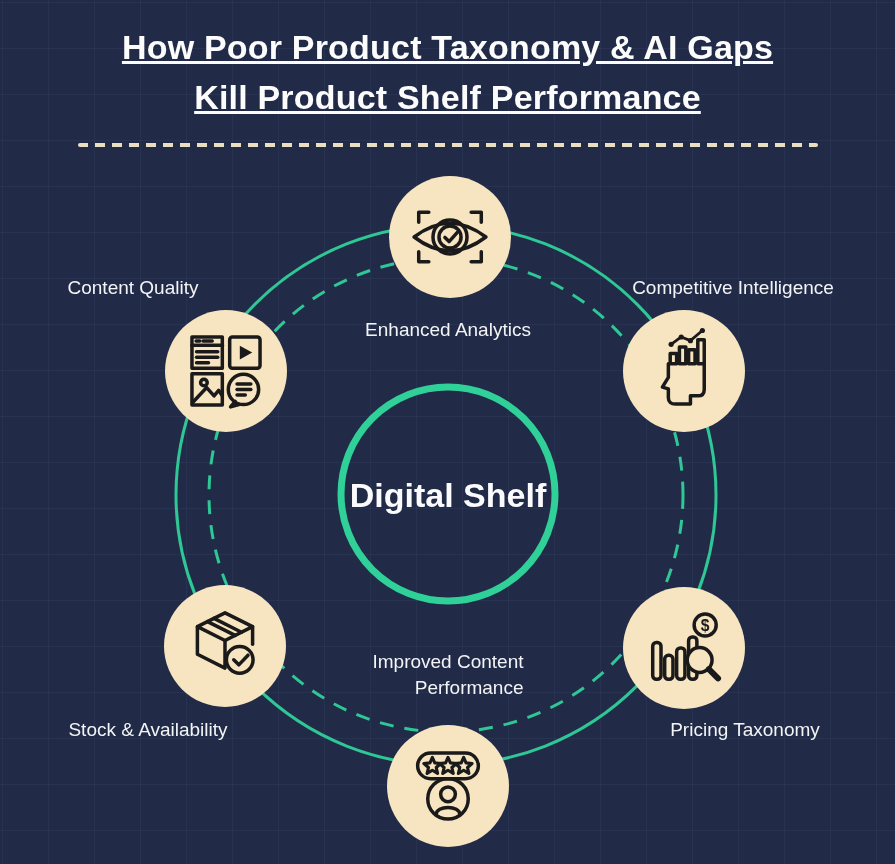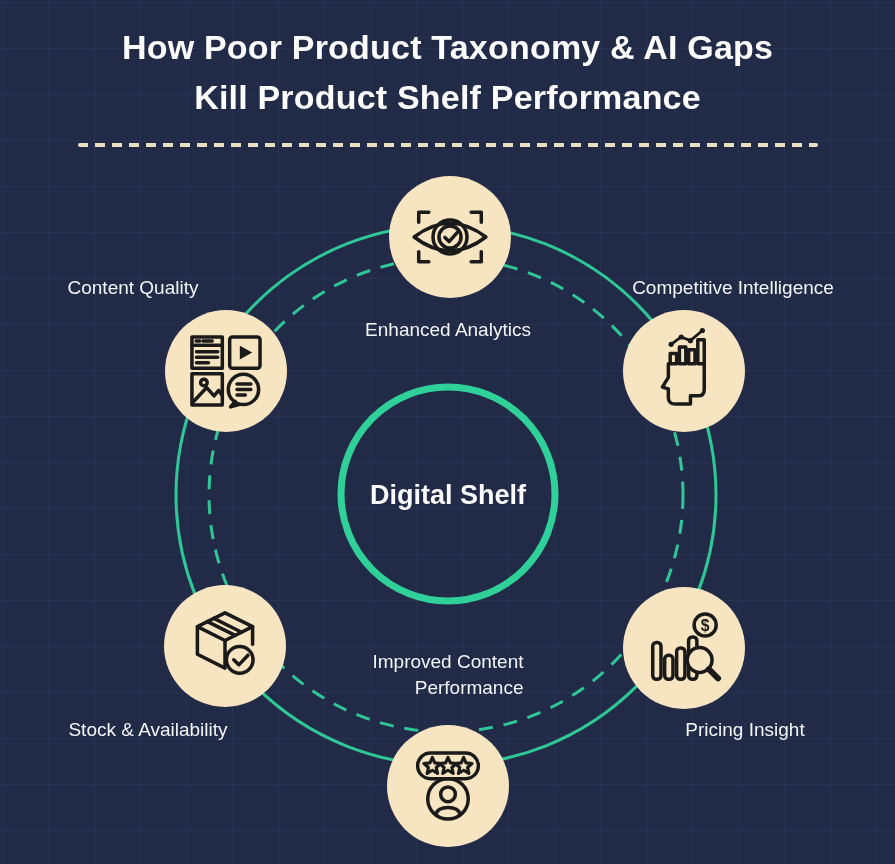--- a/index.html
+++ b/index.html
@@ -13,33 +13,34 @@
       linear-gradient(90deg, rgba(150,172,220,0.06) 1px, transparent 1px);
     background-size:46px 46px;
     background-position:2px 2px;
     font-family:"Liberation Sans", sans-serif;
   }
   .title{
     position:absolute;top:22px;left:0;width:100%;
     text-align:center;color:#fcfcfd;
     font-size:34px;font-weight:700;line-height:50px;
     letter-spacing:0.2px;
+    text-decoration:underline;
   }
   .divider{
     position:absolute;left:78px;top:143px;width:740px;height:4px;
     background:repeating-linear-gradient(90deg,#eadfc0 0 10px, transparent 10px 17px);
     border-radius:2px;
   }
   .rings{position:absolute;left:0;top:0;}
   .ring-solid{fill:none;stroke:#2ec795;stroke-width:3;}
   .ring-dashed{fill:none;stroke:#2ec795;stroke-width:3;stroke-dasharray:14 11;}
   .ring-center{fill:none;stroke:#30d099;stroke-width:7;}
   .center-label{
     position:absolute;left:448px;top:495px;transform:translate(-50%,-50%);
-    text-align:left;color:#fbfbfd;font-size:27px;font-weight:700;line-height:37px;
+    text-align:left;color:#fbfbfd;font-size:34px;font-weight:700;line-height:37px;
     white-space:nowrap;
   }
   .node{
     position:absolute;width:122px;height:122px;border-radius:50%;
     background:#f7e4c0;display:flex;align-items:center;justify-content:center;
     transform:translate(-50%,-50%);
   }
   .node svg{display:block;}
   .n-visibility{left:450px;top:237px;}
   .n-content{left:226px;top:371px;}
@@ -172,19 +173,19 @@
       <use href="#star" x="67" y="28.5" stroke-width="3.4"></use>
       <circle cx="50" cy="59" r="8"></circle>
       <path d="M37 81.5 C37 70.5 63 70.5 63 81.5"></path>
     </svg>
   </div>
 
   <div class="node-label l-content">Content Quality</div>
   <div class="node-label l-competitive">Competitive Intelligence</div>
   <div class="node-label l-visibility">Enhanced Analytics</div>
   <div class="node-label l-stock">Stock &amp; Availability</div>
-  <div class="node-label l-pricing">Pricing Insight</div>
+  <div class="node-label l-pricing">Pricing Taxonomy</div>
   <div class="node-label l-customer">
     <div>Improved Content</div>
     <div>Performance</div>
   </div>
 
 </div>
 
 </body></html>

